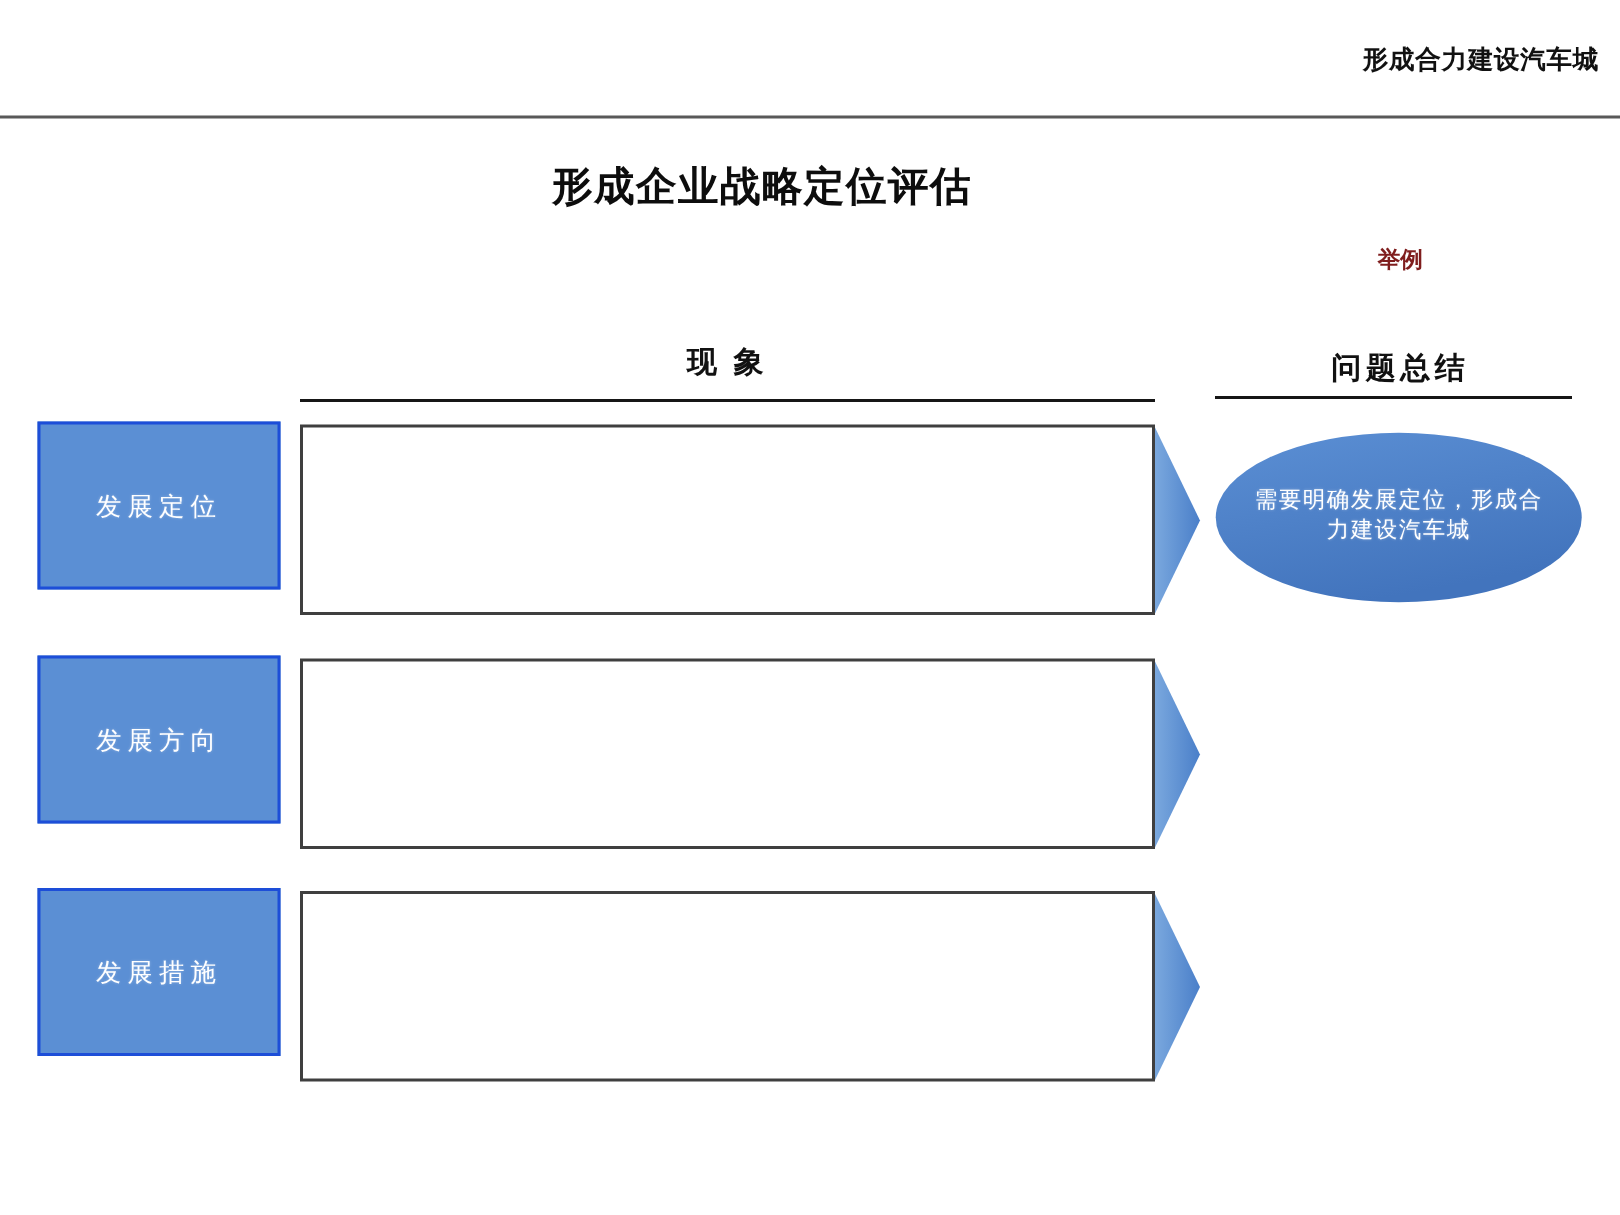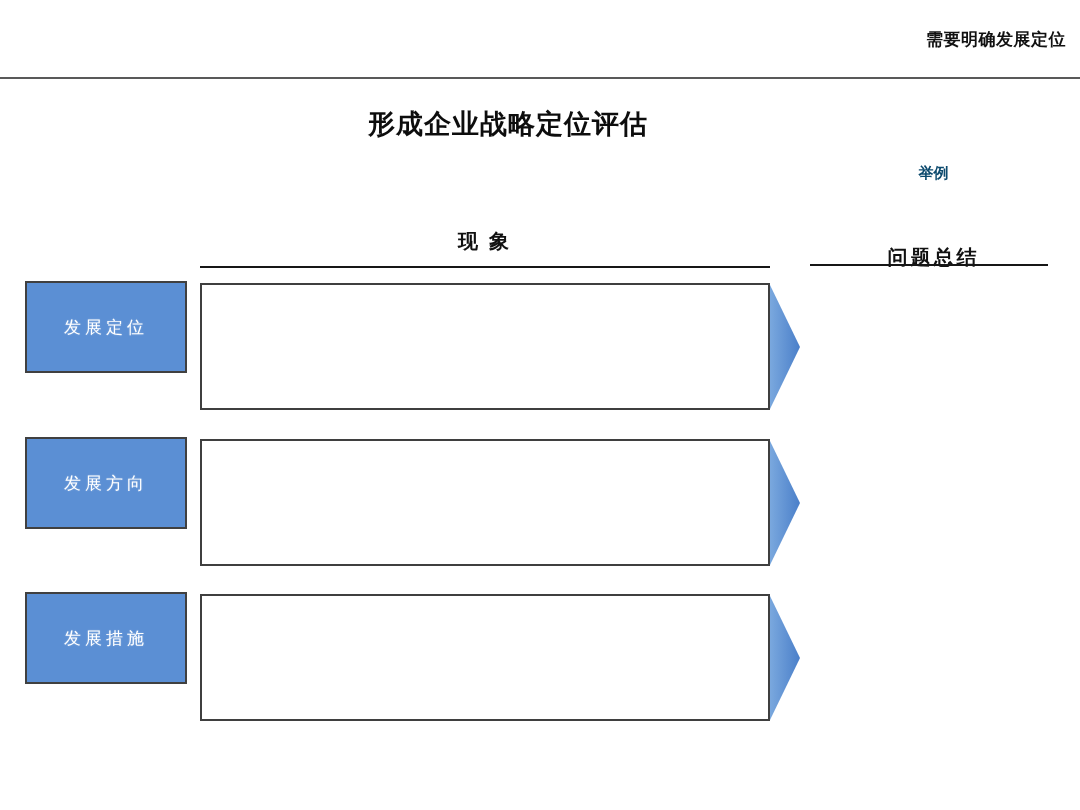--- a/index.html
+++ b/index.html
@@ -57,41 +57,41 @@
 
   
   .example-label {
     position: absolute;
     left: 812px;
     top: 164px;
     width: 243px;
     text-align: center;
     font-size: 15px;
     font-weight: bold;
-    color: #0c4a6e;
+    color: #7f1d1d;
   }
 
   
   .col-head {
     position: absolute;
     font-family: "Liberation Serif", serif;
     font-weight: bold;
     color: #111111;
     text-align: center;
     letter-spacing: 3px;
   }
   .col-head-phenomenon {
     left: 200px;
     top: 228px;
     width: 570px;
     font-size: 20px;
   }
   .col-head-summary {
     left: 812px;
-    top: 244px;
+    top: 232px;
     width: 243px;
     font-size: 20px;
   }
   .col-rule {
     position: absolute;
     height: 2px;
     background: #161616;
   }
   .col-rule-phenomenon {
     left: 200px;
@@ -113,23 +113,23 @@
   }
   .row-1 { top: 281px; }
   .row-2 { top: 437px; }
   .row-3 { top: 592px; }
 
   .cat-box {
     position: absolute;
     left: 25px;
     top: 0;
     width: 162px;
-    height: 92px;
+    height: 112px;
     background: #5b8fd4;
-    border: 2px solid #404040;
+    border: 2px solid #1d4ed8;
     box-sizing: border-box;
     display: flex;
     align-items: center;
     justify-content: center;
   }
   .cat-box-label {
     font-family: "Liberation Serif", serif;
     font-size: 17px;
     color: #ffffff;
     letter-spacing: 4px;
@@ -183,21 +183,21 @@
     line-height: 1.32;
     color: #ffffff;
     letter-spacing: 1px;
     text-shadow: 0 0 2px rgba(255,255,255,0.4);
   }
 </style>
 </head>
 <body>
 
 <div class="slide-header">
-  <div class="header-title">需要明确发展定位</div>
+  <div class="header-title">形成合力建设汽车城</div>
   <div class="header-rule"></div>
 </div>
 
 <div class="slide-title">形成企业战略定位评估</div>
 
 <div class="example-label">举例</div>
 
 <div class="col-head col-head-phenomenon">现 象</div>
 <div class="col-rule col-rule-phenomenon"></div>
 
@@ -213,20 +213,32 @@
     <svg width="36" height="128" viewBox="0 0 36 128">
       <defs>
         <linearGradient id="ag1" x1="0" y1="0" x2="1" y2="0">
           <stop offset="0" stop-color="#7aa8de"></stop>
           <stop offset="1" stop-color="#4a7fc9"></stop>
         </linearGradient>
       </defs>
       <polygon points="2,2 32,64 2,126" fill="url(#ag1)"></polygon>
     </svg>
   </div>
+  <div class="ellipse">
+    <svg width="245" height="114" viewBox="0 0 245 114">
+      <defs>
+        <linearGradient id="eg1" x1="0" y1="0" x2="0.4" y2="1">
+          <stop offset="0" stop-color="#5b8fd4"></stop>
+          <stop offset="1" stop-color="#4274bd"></stop>
+        </linearGradient>
+      </defs>
+      <ellipse cx="122.5" cy="57" rx="122" ry="56.5" fill="url(#eg1)"></ellipse>
+    </svg>
+    <div class="ellipse-label">需要明确发展定位，形成合力建设汽车城</div>
+  </div>
 </div>
 
 <div class="row row-2">
   <div class="cat-box">
     <span class="cat-box-label">发展方向</span>
   </div>
   <div class="content-box"></div>
   <div class="arrow-wrap">
     <svg width="36" height="128" viewBox="0 0 36 128">
       <defs>

